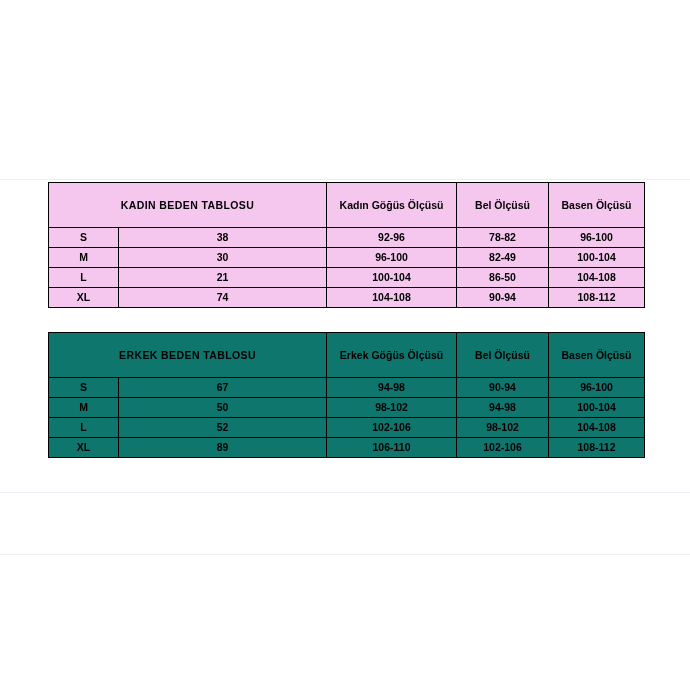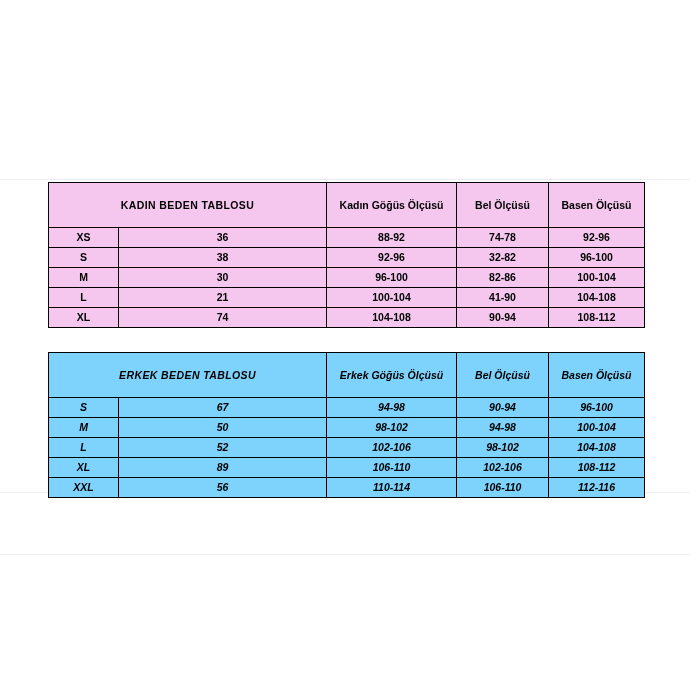--- a/index.html
+++ b/index.html
@@ -82,21 +82,21 @@
 
   
   col.c-size  { width: 70px; }
   col.c-num   { width: 208px; }
   col.c-chest { width: 130px; }
   col.c-waist { width: 92px; }
   col.c-hip   { width: 96px; }
 
   
   .women td { background: #f5c7ef; }
-  .men td { background: #7dd3fc; font-style: italic; }
+  .men td { background: #0f766e; }
 
   .spacer { height: 24px; }
 </style>
 </head>
 <body>
 
 <div class="page">
 
   <div class="guide g1"></div>
   <div class="guide g2"></div>
@@ -113,45 +113,38 @@
           <col class="c-hip">
       </colgroup>
       <tbody>
         <tr class="header-row">
           <td class="title-cell" colspan="2">KADIN BEDEN TABLOSU</td>
           <td class="head-cell">Kadın Göğüs Ölçüsü</td>
           <td class="head-cell">Bel Ölçüsü</td>
           <td class="head-cell">Basen Ölçüsü</td>
         </tr>
         <tr>
-          <td>XS</td>
-          <td>36</td>
-          <td>88-92</td>
-          <td>74-78</td>
-          <td>92-96</td>
-        </tr>
-        <tr>
           <td>S</td>
           <td>38</td>
           <td>92-96</td>
-          <td>32-82</td>
+          <td>78-82</td>
           <td>96-100</td>
         </tr>
         <tr>
           <td>M</td>
           <td>30</td>
           <td>96-100</td>
-          <td>82-86</td>
+          <td>82-49</td>
           <td>100-104</td>
         </tr>
         <tr>
           <td>L</td>
           <td>21</td>
           <td>100-104</td>
-          <td>41-90</td>
+          <td>86-50</td>
           <td>104-108</td>
         </tr>
         <tr>
           <td>XL</td>
           <td>74</td>
           <td>104-108</td>
           <td>90-94</td>
           <td>108-112</td>
         </tr>
       </tbody>
@@ -195,24 +188,17 @@
           <td>98-102</td>
           <td>104-108</td>
         </tr>
         <tr>
           <td>XL</td>
           <td>89</td>
           <td>106-110</td>
           <td>102-106</td>
           <td>108-112</td>
         </tr>
-        <tr>
-          <td>XXL</td>
-          <td>56</td>
-          <td>110-114</td>
-          <td>106-110</td>
-          <td>112-116</td>
-        </tr>
       </tbody>
     </table>
 
   </div>
 </div>
 
 </body></html>

